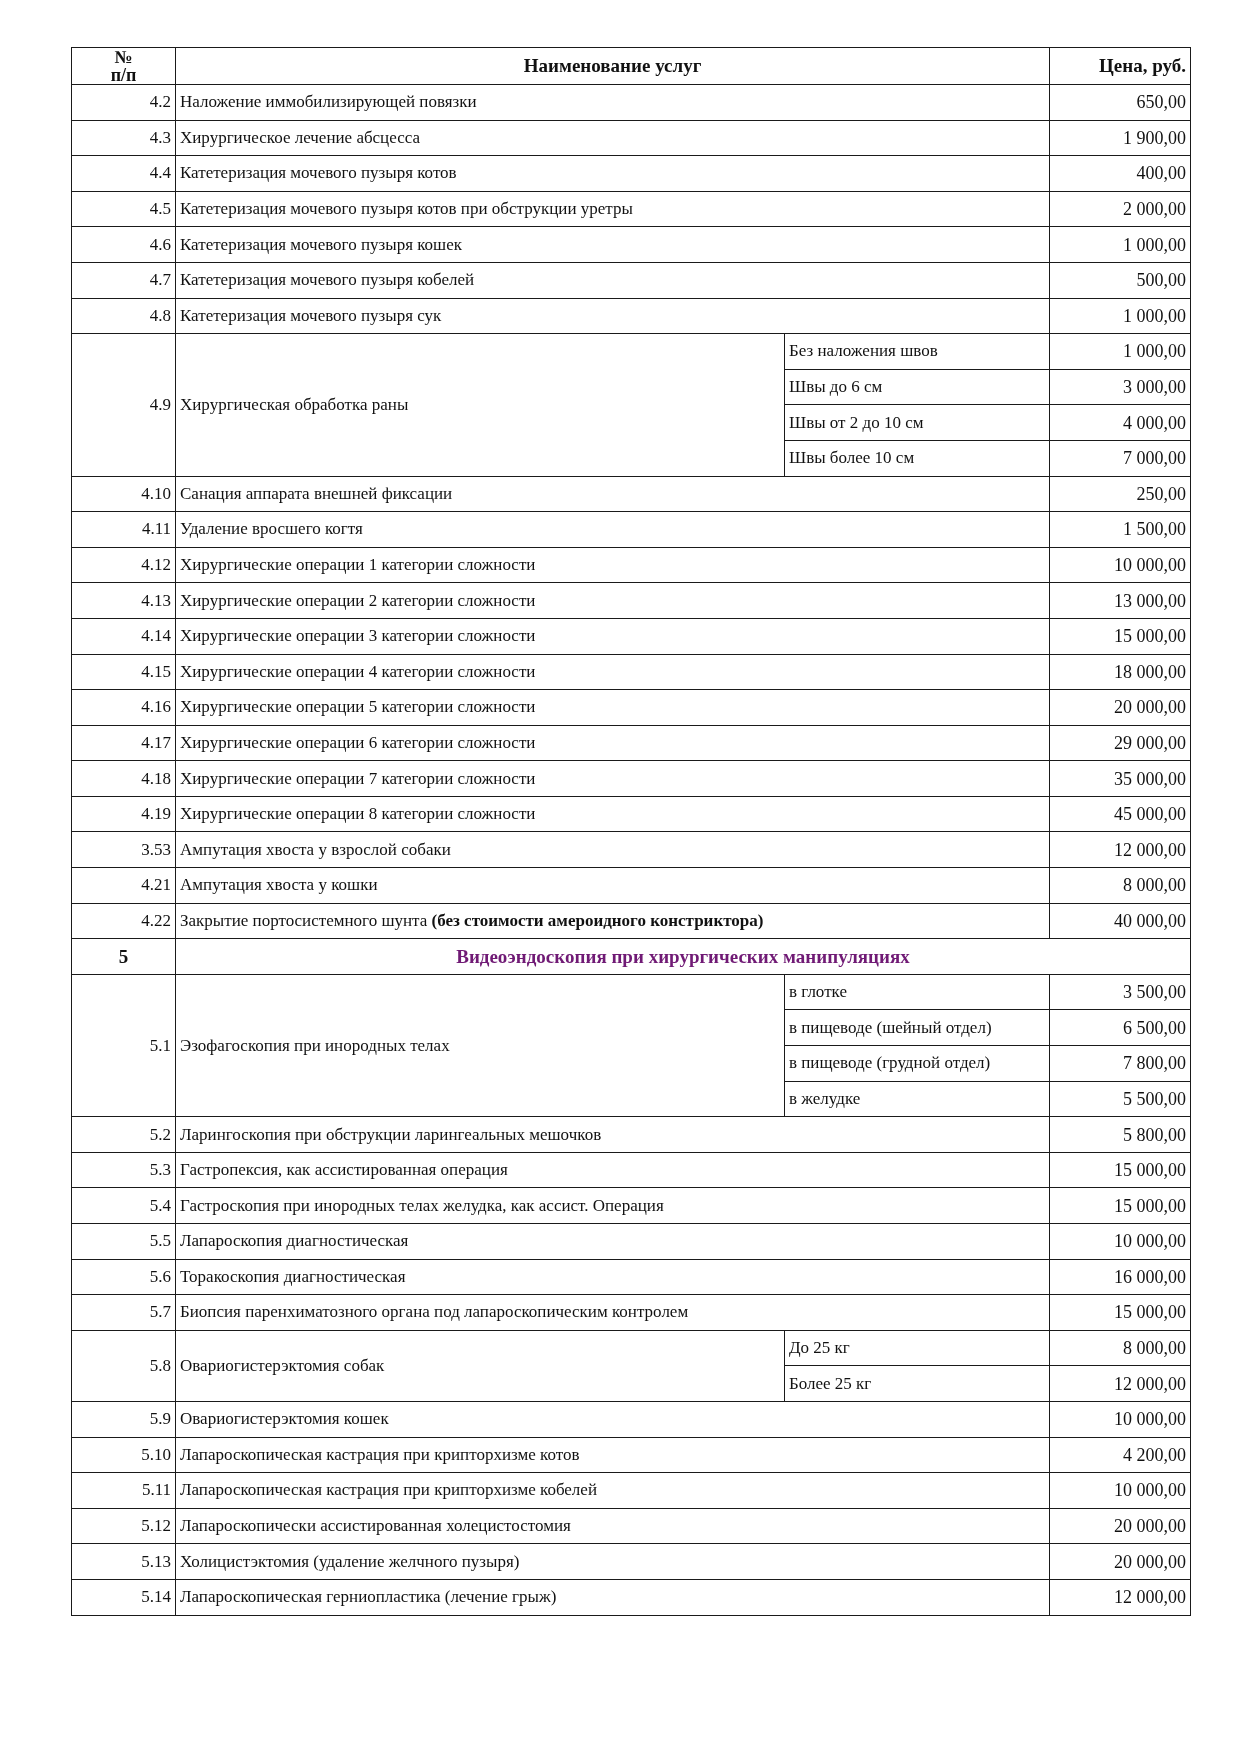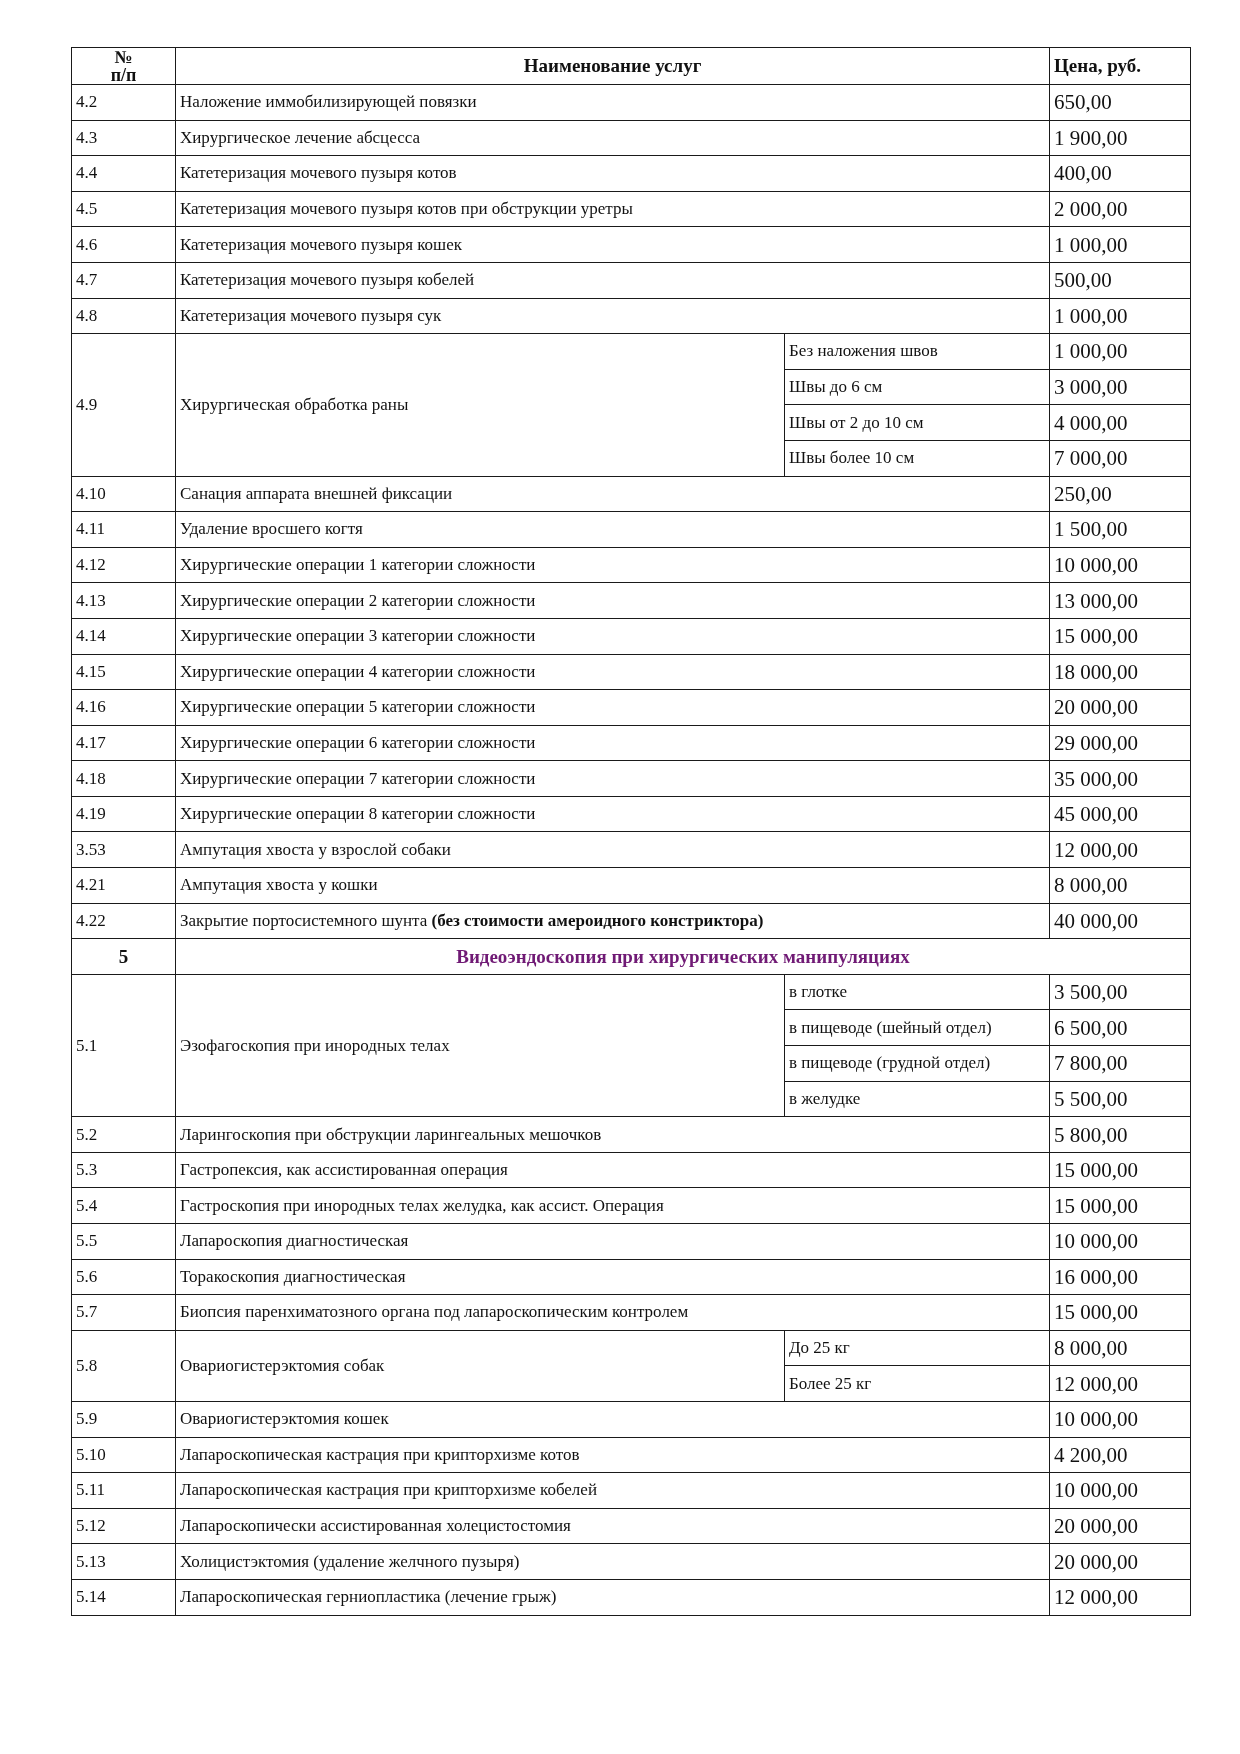--- a/index.html
+++ b/index.html
@@ -14,25 +14,25 @@
     border: 1.6px solid #1a1a1a; padding: 0 4px; height: 34.6px;
     line-height: 18px; vertical-align: middle; white-space: nowrap; overflow: hidden;
   }
   col.c-num { width: 104px; }
   col.c-name { width: 609px; }
   col.c-sub { width: 265px; }
   col.c-price { width: 141px; }
   th { font-weight: bold; font-size: 19px; }
   th.h-num { text-align: center; line-height: 22px; font-size: 18px; height: 47px; }
   th.h-name { text-align: center; }
-  th.h-price { text-align: left; }
-  td.num { text-align: left; }
+  th.h-price { text-align: right; }
+  td.num { text-align: right; }
   td.name { text-align: left; padding-left: 3px; }
   td.sub { text-align: left; padding-left: 2px; }
-  td.price { padding-right: 22px; font-size: 21px; }
+  td.price { text-align: right; padding-right: 22px; font-size: 18px; }
   td.sec-num { text-align: center; font-weight: bold; font-size: 19px; }
   td.sec-title { text-align: center; font-weight: bold; font-size: 19px; color: #1ba3d8; }
   .bold { font-weight: bold; }
 </style>
 </head>
 <body>
 
 <table class="price">
   <colgroup>
     <col class="c-num">

